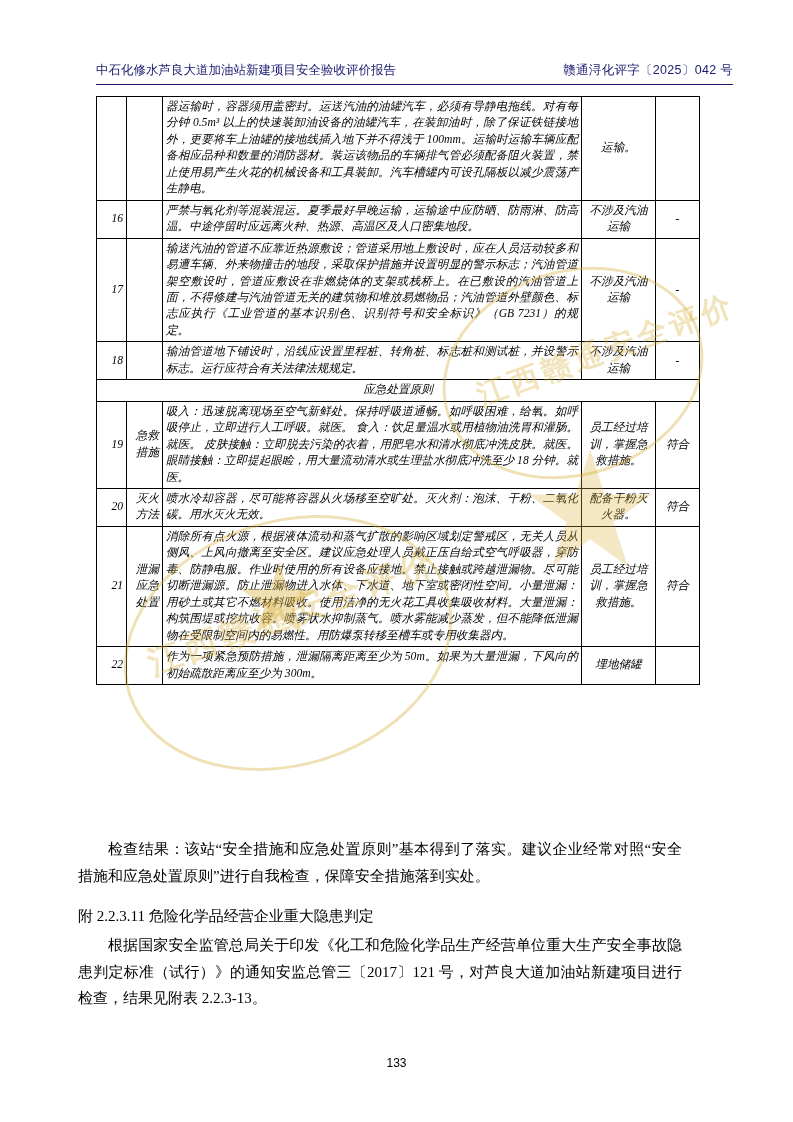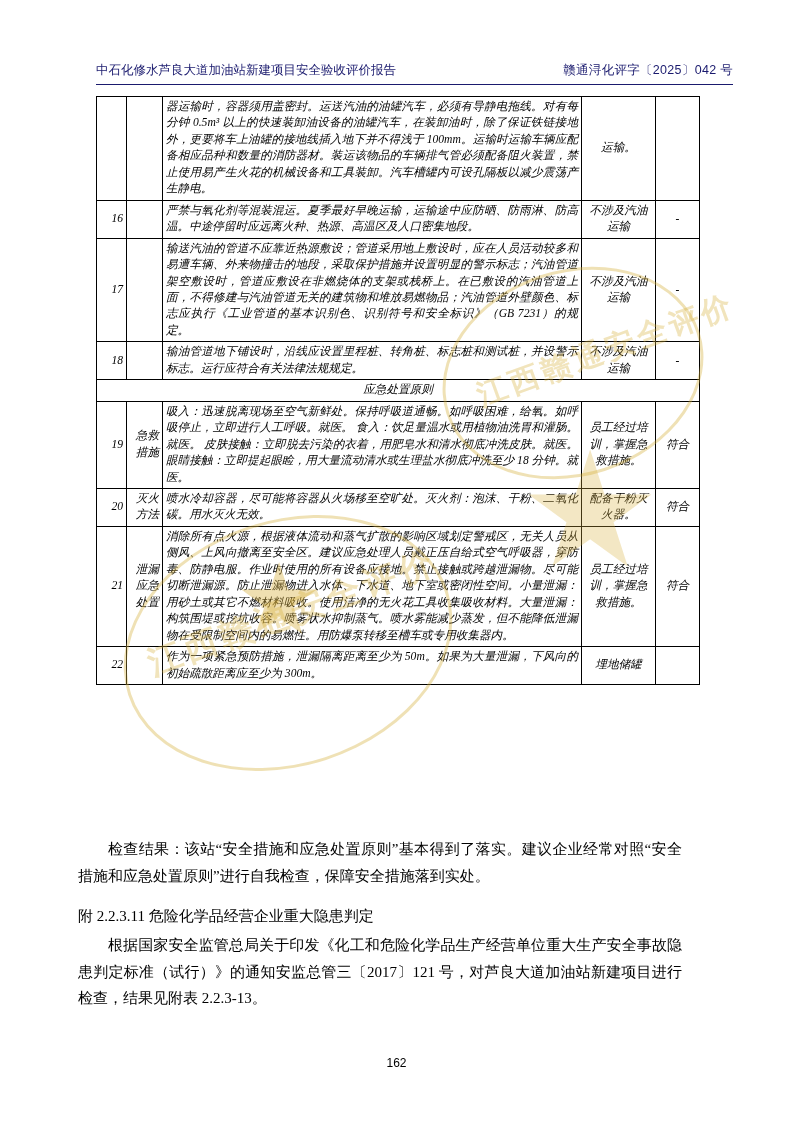--- a/index.html
+++ b/index.html
@@ -245,15 +245,15 @@
       </tbody>
     </table>
   </div>
 
   <div class="para-block">
     <p class="para">检查结果：该站“安全措施和应急处置原则”基本得到了落实。建议企业经常对照“安全措施和应急处置原则”进行自我检查，保障安全措施落到实处。</p>
     <p class="heading">附 2.2.3.11 危险化学品经营企业重大隐患判定</p>
     <p class="para">根据国家安全监管总局关于印发《化工和危险化学品生产经营单位重大生产安全事故隐患判定标准（试行）》的通知安监总管三〔2017〕121 号，对芦良大道加油站新建项目进行检查，结果见附表 2.2.3-13。</p>
   </div>
 
-  <div class="pagenum">162</div>
+  <div class="pagenum">133</div>
 
 </div>
 
 </body></html>

